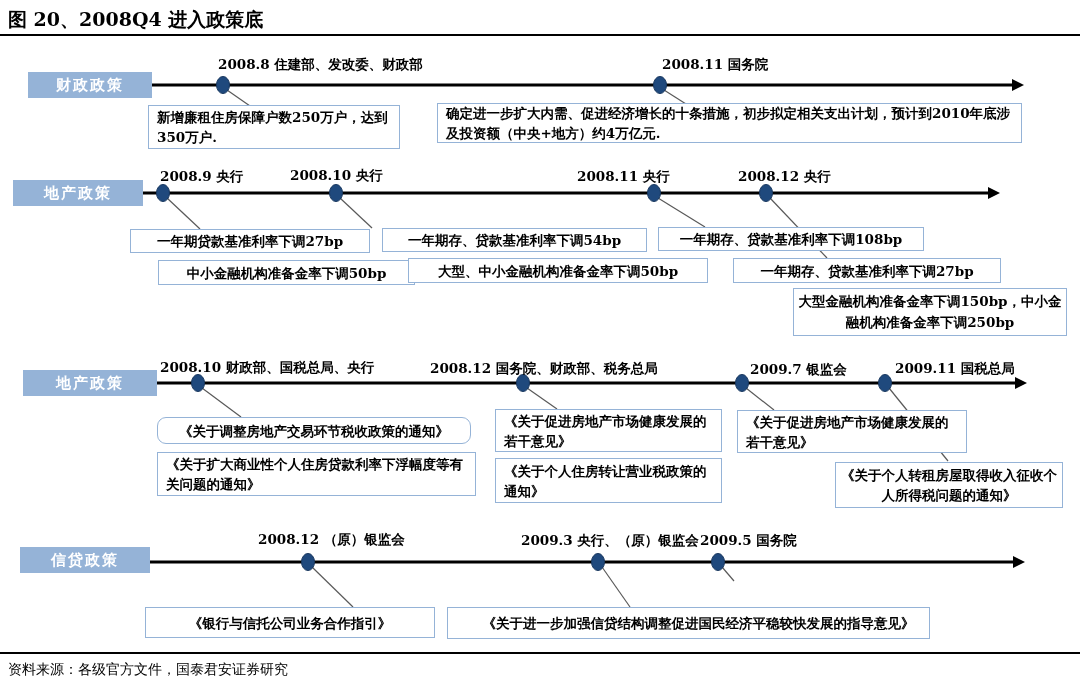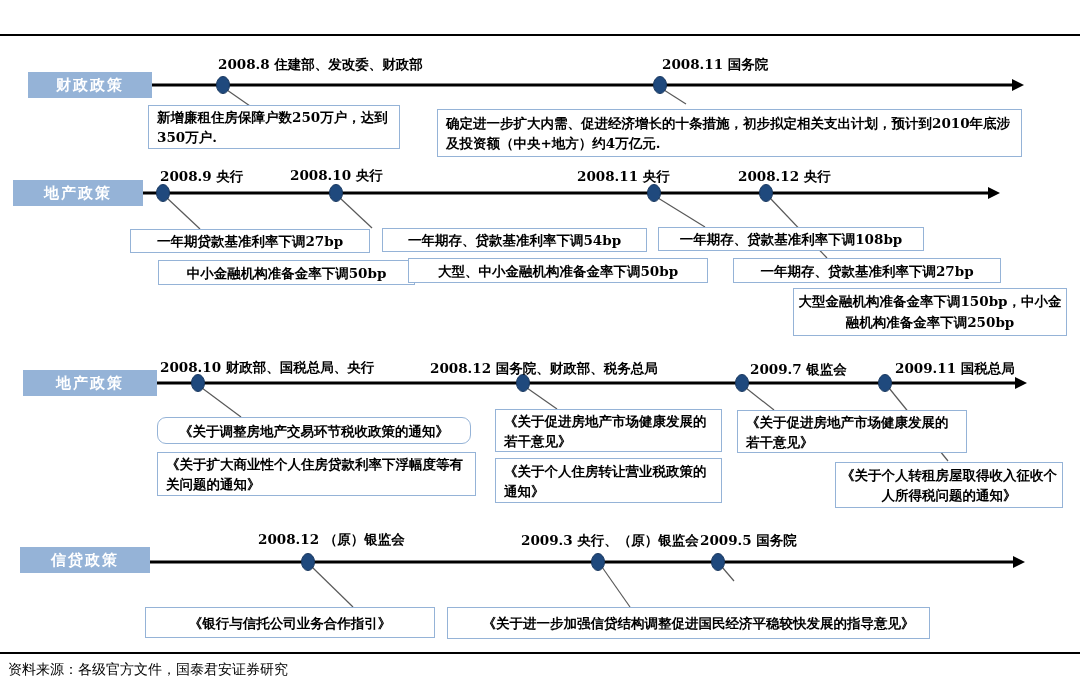--- a/index.html
+++ b/index.html
@@ -21,20 +21,21 @@
   }
   .pbox.c{justify-content:center;text-align:center;padding:1px 4px;}
   .pbox.l{padding:1px 8px;text-align:left;justify-content:flex-end;}
   .source{position:absolute;left:8px;top:661px;font-size:14px;white-space:nowrap;}
 </style>
 </head>
 <body>
 
 <div id="canvas">
 
+  <div class="title">图 20、2008Q4 进入政策底</div>
   <div class="rule" style="top:34px;"></div>
 
   <svg class="overlay" viewBox="0 0 1080 694">
 
     <line x1="152" y1="85" x2="1012" y2="85" stroke="#000" stroke-width="3"></line>
     <polygon points="1012,79 1012,91 1024,85" fill="#000"></polygon>
     <line x1="143" y1="193" x2="988" y2="193" stroke="#000" stroke-width="3"></line>
     <polygon points="988,187 988,199 1000,193" fill="#000"></polygon>
     <line x1="157" y1="383" x2="1015" y2="383" stroke="#000" stroke-width="3"></line>
     <polygon points="1015,377 1015,389 1027,383" fill="#000"></polygon>
@@ -77,21 +78,21 @@
   <div class="row-label" style="left:28px;top:72px;width:124px;height:26px;">财政政策</div>
   <div class="row-label" style="left:13px;top:180px;width:130px;height:26px;">地产政策</div>
   <div class="row-label" style="left:23px;top:370px;width:134px;height:26px;">地产政策</div>
   <div class="row-label" style="left:20px;top:547px;width:130px;height:26px;">信贷政策</div>
 
   <div class="date" style="left:218px;top:56px;">2008.8 住建部、发改委、财政部</div>
   <div class="date" style="left:662px;top:56px;">2008.11 国务院</div>
   <div class="pbox l" style="left:148px;top:105px;width:252px;height:44px;">
       <span>新增廉租住房保障户数250万户，达到350万户.</span>
     </div>
-  <div class="pbox l" style="left:437px;top:109px;width:585px;height:48px;">
+  <div class="pbox l" style="left:437px;top:103px;width:585px;height:40px;">
       <span>确定进一步扩大内需、促进经济增长的十条措施，初步拟定相关支出计划，预计到2010年底涉及投资额（中央+地方）约4万亿元.</span>
     </div>
 
   <div class="date" style="left:160px;top:168px;">2008.9 央行</div>
   <div class="date" style="left:290px;top:167px;">2008.10 央行</div>
   <div class="date" style="left:577px;top:168px;">2008.11 央行</div>
   <div class="date" style="left:738px;top:168px;">2008.12 央行</div>
   <div class="pbox c" style="left:130px;top:229px;width:240px;height:24px;">
       <span>一年期贷款基准利率下调27bp</span>
     </div>

